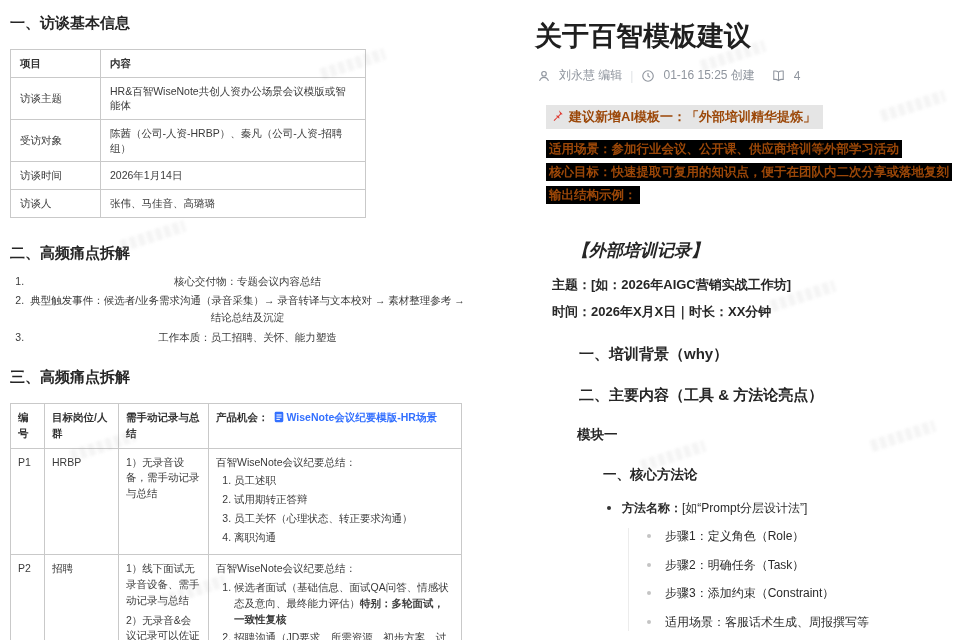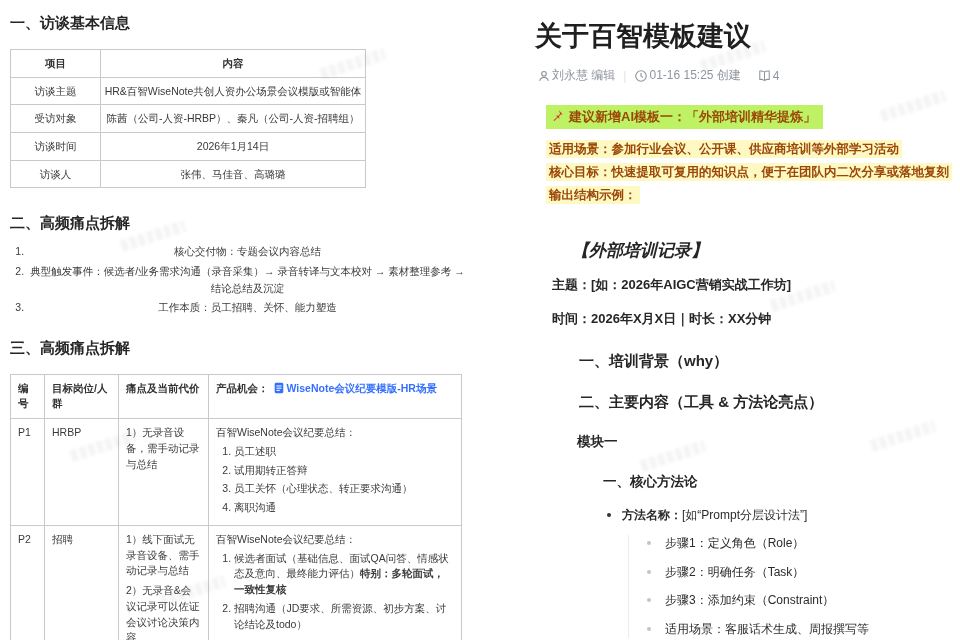--- a/index.html
+++ b/index.html
@@ -14,56 +14,56 @@
   .pane-right { width:480px; padding:8px 10px 0 0; position:relative; }
 
   
   .lh { font-size:15px; font-weight:bold; color:#262626; margin:0; }
   .lh1 { margin-top:4px; }
   .lh2 { margin-top:26px; }
   .lh3 { margin-top:22px; }
 
   table { border-collapse:collapse; font-size:10.5px; color:#3a3a3a; }
   .t1 { margin-top:16px; width:356px; }
-  .t1 th, .t1 td { border:1px solid #c9c9c9; padding:6px 0; text-align:center; line-height:1.4; }
+  .t1 th, .t1 td { border:1px solid #c9c9c9; padding:6px 9px; text-align:left; line-height:1.4; }
   .t1 th { font-weight:600; color:#333; }
   .t1 .c1 { width:90px; }
 
   .ov { margin:10px 0 0 0; padding-left:17px; font-size:10.5px; color:#3a3a3a; line-height:1.65; }
   .ov li { margin:2px 0; padding-left:2px;text-align:center; }
 
   .t2 { margin-top:16px; width:452px; table-layout:fixed; }
   .t2 th, .t2 td { border:1px solid #c9c9c9; padding:6px 7px; vertical-align:top; text-align:left; line-height:1.5; }
   .t2 th { font-weight:600; color:#333; }
   .t2 .w-id { width:34px; } .t2 .w-grp { width:74px; } .t2 .w-pain { width:90px; }
   .pain-line { margin-bottom:4px; }
   .prod-title { margin-bottom:2px; }
   .prod ol { margin:2px 0 0 0; padding-left:18px; }
   .prod li { margin:3px 0; }
   .doc-link { color:#3370ff; text-decoration:none; }
   .link-ico { display:inline-block; vertical-align:-2px; margin:0 2px 0 4px; }
 
   
   .r-title { font-size:27px; font-weight:bold; margin:10px 0 0 55px; color:#1f1f1f; }
   .meta { display:flex; align-items:center; gap:8px; margin:13px 0 0 57px; color:#8f959e; font-size:12px; }
-  .meta-item { display:flex; align-items:center; gap:1px; }
+  .meta-item { display:flex; align-items:center; gap:8px; }
   .meta svg { display:block; }
   .meta .sep { color:#e1e3e6; }
 
   .pinned { display:inline-flex; align-items:center; gap:5px; margin:21px 0 0 66px;
-            background:#bef264; padding:3px 7px 3px 4px; font-size:13px; font-weight:bold; color:#9b4708; }
+            background:#e5e5e5; padding:3px 7px 3px 4px; font-size:13px; font-weight:bold; color:#9b4708; }
   .hl-wrap { margin:9px 0 0 66px; width:424px; font-size:12.5px; line-height:1.85; color:#9b4708; }
-  .hl { background:#fef9c3; padding:2px 3px; }
+  .hl { background:#000000; padding:2px 3px; }
   .hl-line { margin:0; }
   .hl-b { font-weight:bold; }
 
   .tpl { margin-left:72px; font-size:13px; color:#262626; }
   .tpl-h { font-size:17px; font-weight:bold; margin:32px 0 0 20px;font-style:italic; }
   .kv { margin:14px 0 0 0; font-weight:bold; font-size:13px; }
-  .kv + .kv { margin-top:16px; }
+  .kv + .kv { margin-top:9px; }
   .sec { font-size:15px; font-weight:bold; margin:24px 0 0 27px; }
   .sec2 { margin-top:22px; }
   .module { font-size:13.5px; font-weight:bold; margin:21px 0 0 25px; }
   .method { font-size:13.5px; font-weight:bold; margin:22px 0 0 51px; }
 
   .l1 { list-style:none; margin:11px 0 0 51px; padding:0; font-size:12px; color:#2b2b2b; }
   .l1 > li { position:relative; padding-left:19px; margin-top:15px; line-height:1.5; }
   .l1 > li::before { content:""; position:absolute; left:4px; top:7px; width:4px; height:4px; border-radius:50%; background:#333; }
   .l2 { list-style:none; margin:7px 0 2px 6px; padding:0; border-left:1px solid #ececec; }
   .l2 li { position:relative; padding-left:36px; margin:11px 0; line-height:1.45; }
@@ -116,21 +116,21 @@
       <li>工作本质：员工招聘、关怀、能力塑造</li>
     </ol>
 
     <h2 class="lh lh3">三、高频痛点拆解</h2>
 
     <table class="t2">
       <tbody>
           <tr>
         <th class="w-id">编号</th>
         <th class="w-grp">目标岗位/人群</th>
-        <th class="w-pain">痛点及当前代价</th>
+        <th class="w-pain">需手动记录与总结</th>
         <th>
           <span>产品机会：</span><span class="link-ico"><svg width="12" height="12" viewBox="0 0 14 14">
                   <rect x="2" y="1" width="10" height="12" rx="1.5" fill="#3370ff"></rect>
                   <rect x="4" y="4" width="6" height="1.2" fill="#fff"></rect>
                   <rect x="4" y="6.6" width="6" height="1.2" fill="#fff"></rect>
                   <rect x="4" y="9.2" width="4" height="1.2" fill="#fff"></rect>
                 </svg></span><a href="#" class="doc-link">WiseNote会议纪要模版-HR场景</a>
         </th>
       </tr>
 

